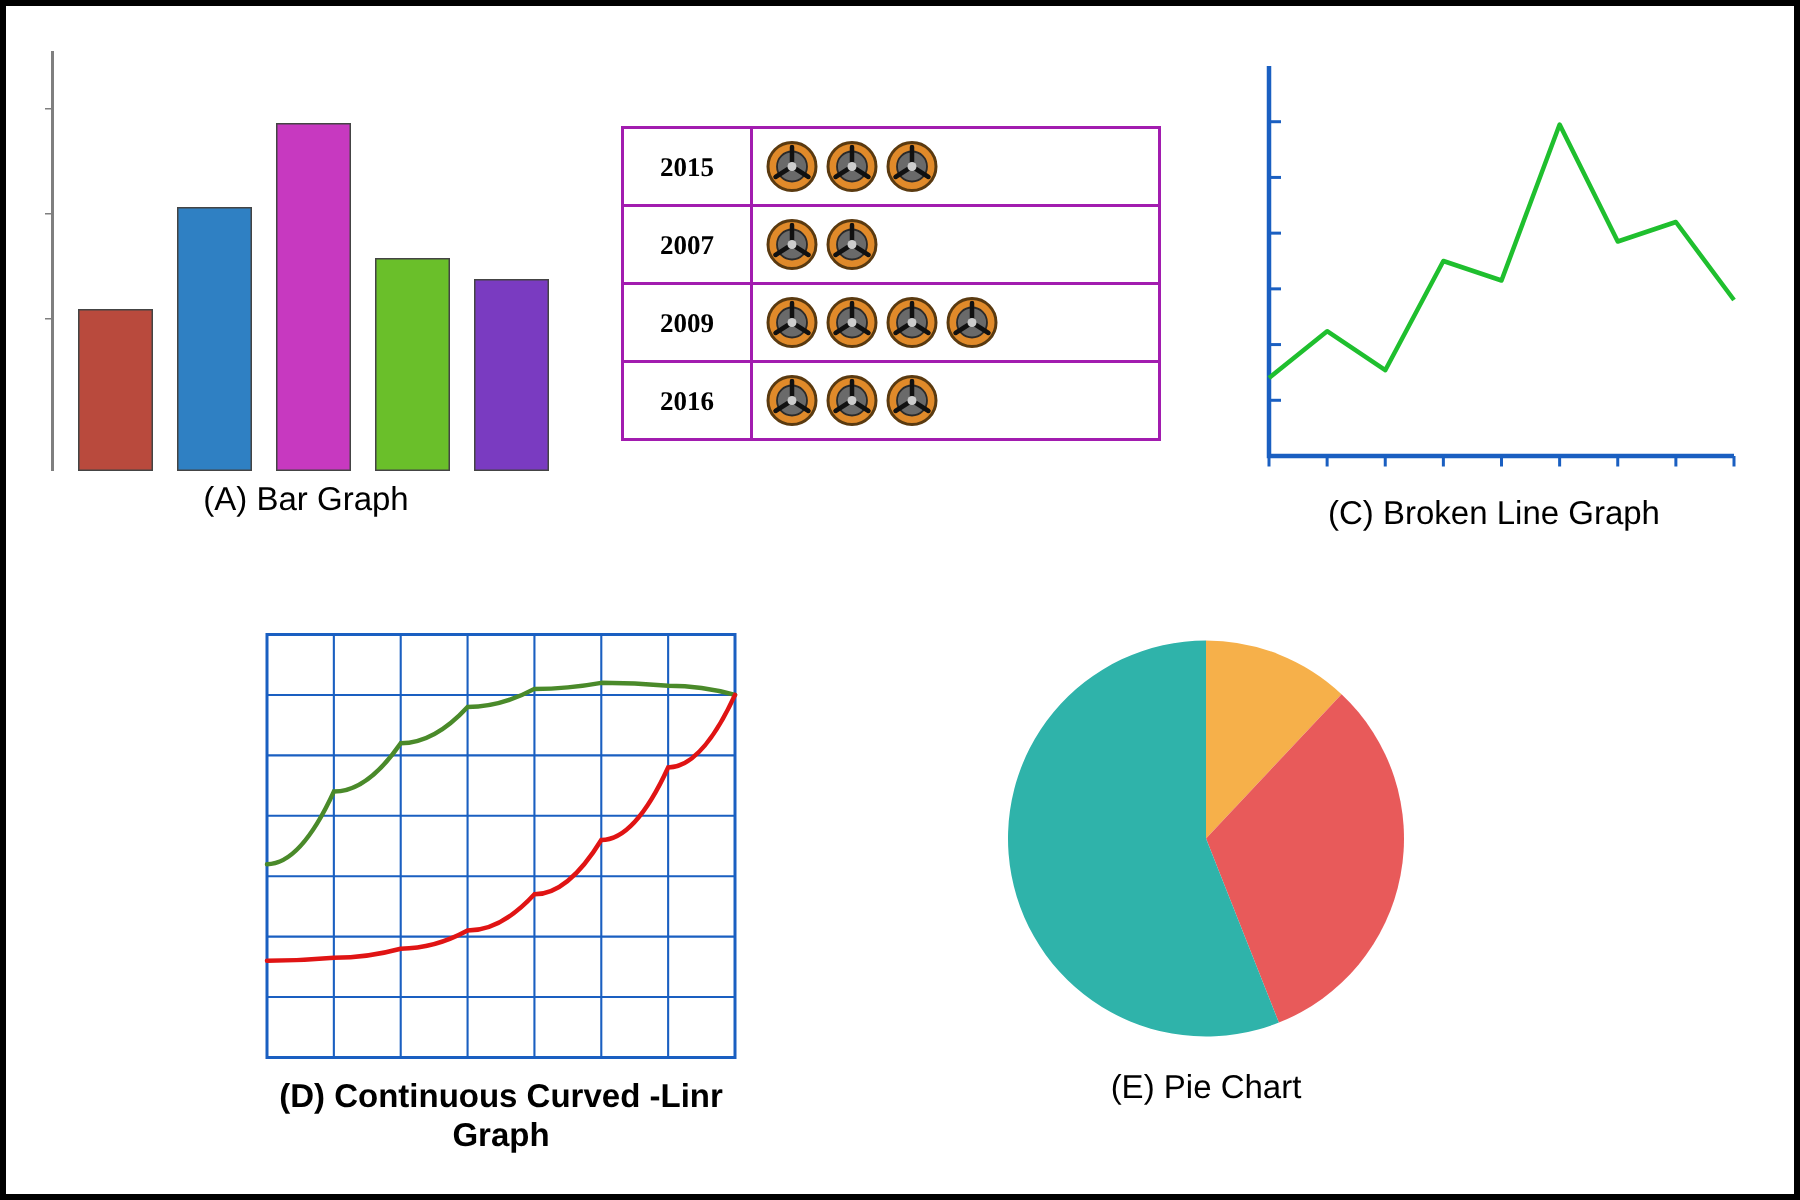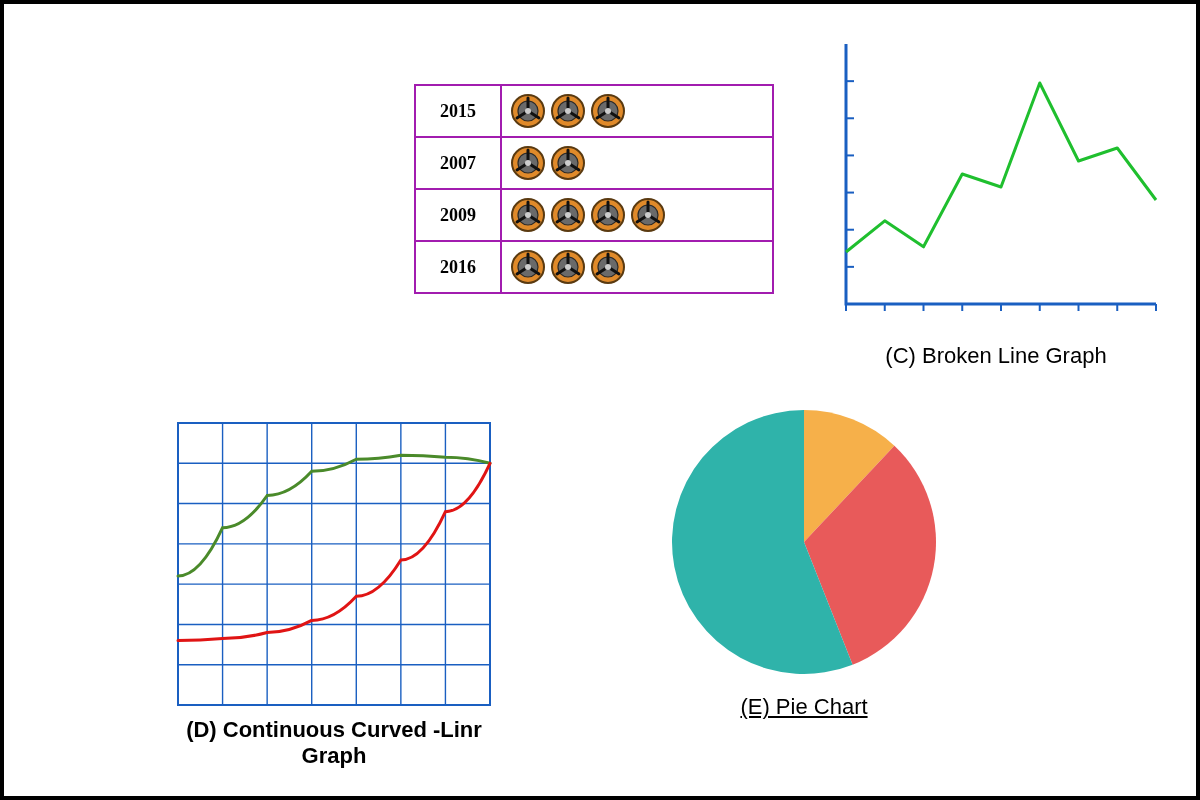--- a/index.html
+++ b/index.html
@@ -72,47 +72,61 @@
   }
   .pictoB-captionbox { margin-top: 18px; width: 100%; }
   
   .lineC-wrap {
     position: absolute;
     left: 822px;
     top: 30px;
     width: 340px;
   }
   .lineC-svgbox { width: 340px; height: 290px; }
-  .lineC-captionbox { margin-top: 15px; width: 100%; }
+  .lineC-captionbox { margin-top: 0; width: 100%; }
   
   .curvD-wrap {
     position: absolute;
     left: 170px;
     top: 415px;
     width: 330px;
     font-weight: bold;
   }
   .curvD-svgbox { width: 320px; height: 290px; }
   .curvD-captionbox { margin-top: 4px; width: 360px; margin-left: -20px; }
   
   .pieE-wrap {
     position: absolute;
     left: 640px;
-    top: 398px;
+    top: 415px;
     width: 320px;
-    text-decoration: underline;
   }
   .pieE-svgbox { width: 300px; height: 280px; margin-left: 10px; }
   .pieE-captionbox { margin-top: 8px; width: 100%; }
 </style>
 </head>
 <body>
 
 <div class="frame">
 
+  <div class="barA-wrap">
+    <div class="barA-plot">
+
+      <div style="position:absolute;left:-6px;top:38px;width:6px;height:1px;background:#7f7f7f"></div>
+      <div style="position:absolute;left:-6px;top:108px;width:6px;height:1px;background:#7f7f7f"></div>
+      <div style="position:absolute;left:-6px;top:178px;width:6px;height:1px;background:#7f7f7f"></div>
+
+    <div class="barA-bar" style="left: 16px; height: 106.4px; background: rgb(185, 74, 61);"></div>
+        <div class="barA-bar" style="left: 82px; height: 173.6px; background: rgb(47, 128, 195);"></div>
+        <div class="barA-bar" style="left: 148px; height: 229.6px; background: rgb(199, 57, 192);"></div>
+        <div class="barA-bar" style="left: 214px; height: 140px; background: rgb(106, 191, 42);"></div>
+        <div class="barA-bar" style="left: 280px; height: 126px; background: rgb(122, 59, 193);"></div>
+      </div>
+    <div class="caption barA-captionbox">(A) Bar Graph</div>
+  </div>
 
   <div class="pictoB-wrap">
     <table class="pictoB-table">
       <tbody>
           <tr>
             <td class="pictoB-year">2015</td>
             <td class="pictoB-icons"><svg class="pictoB-icon" width="36" height="36" viewBox="0 0 36 36">
                 <circle cx="18" cy="18" r="16" fill="#e08a2a" stroke="#5a3a10" stroke-width="2"></circle>
                 <circle cx="18" cy="18" r="10" fill="#6a6a6a" stroke="#2a2a2a" stroke-width="1.2"></circle>
                 <g stroke="#111" stroke-width="3" stroke-linecap="round">

